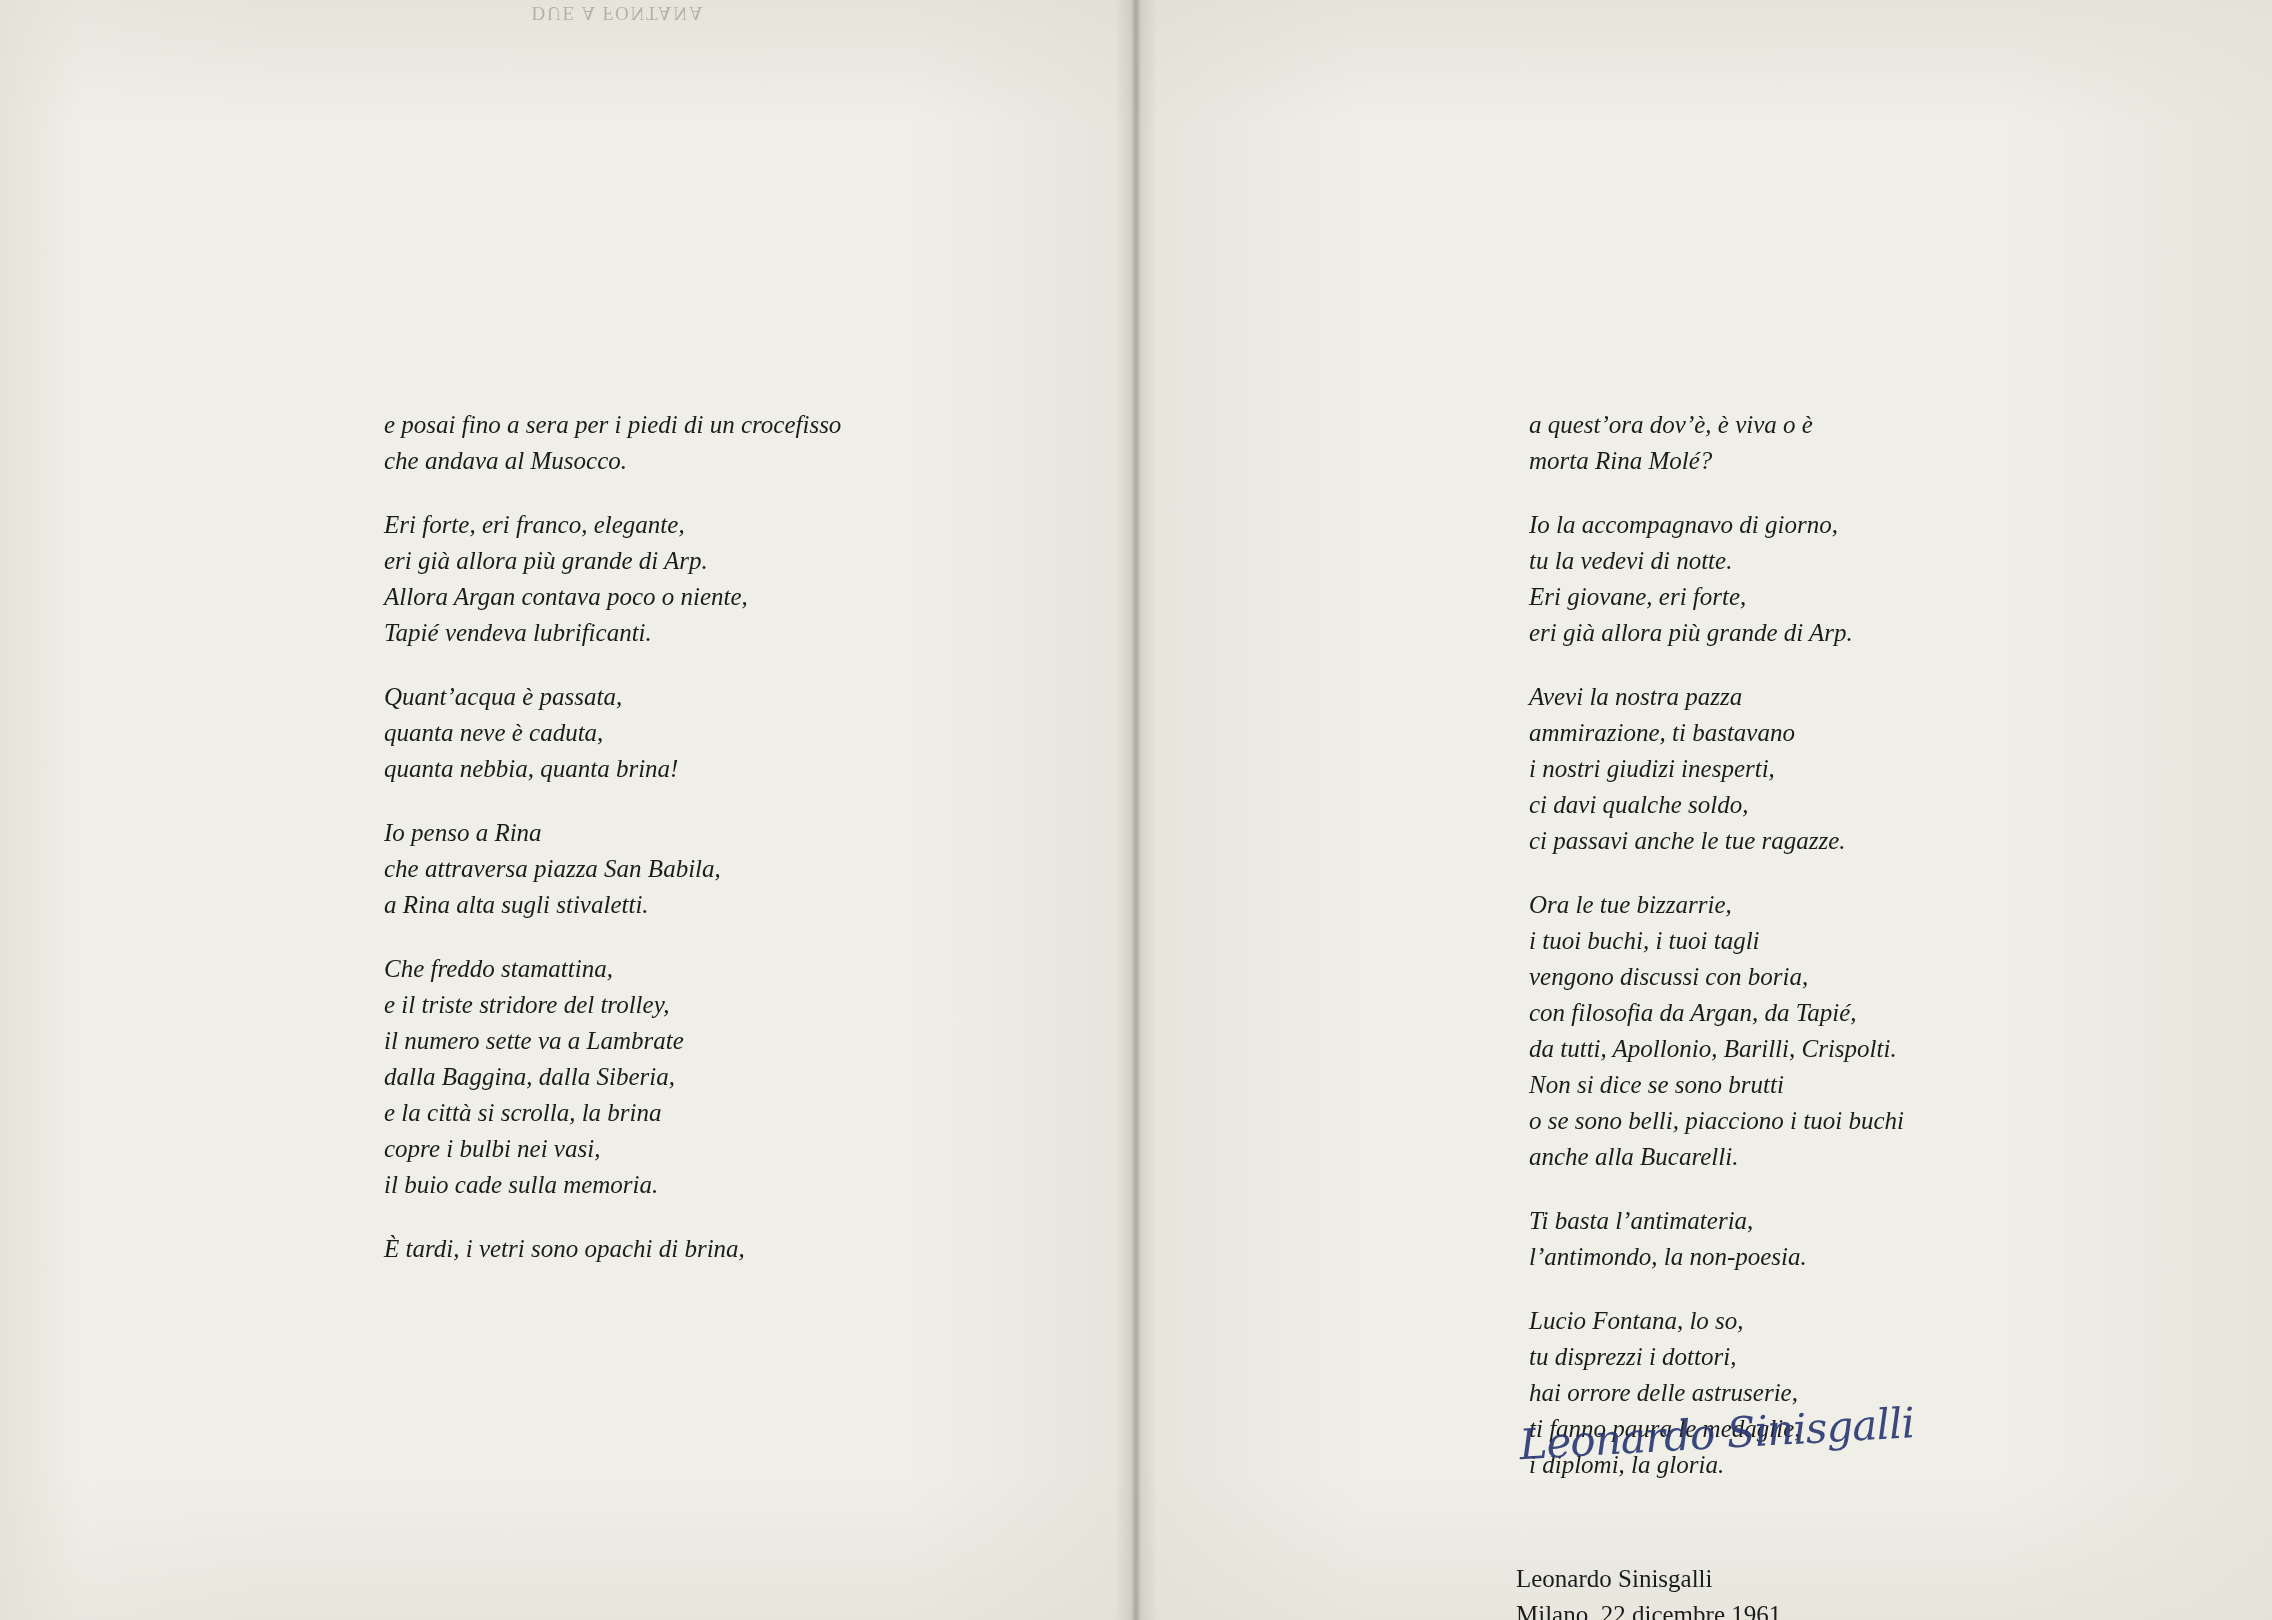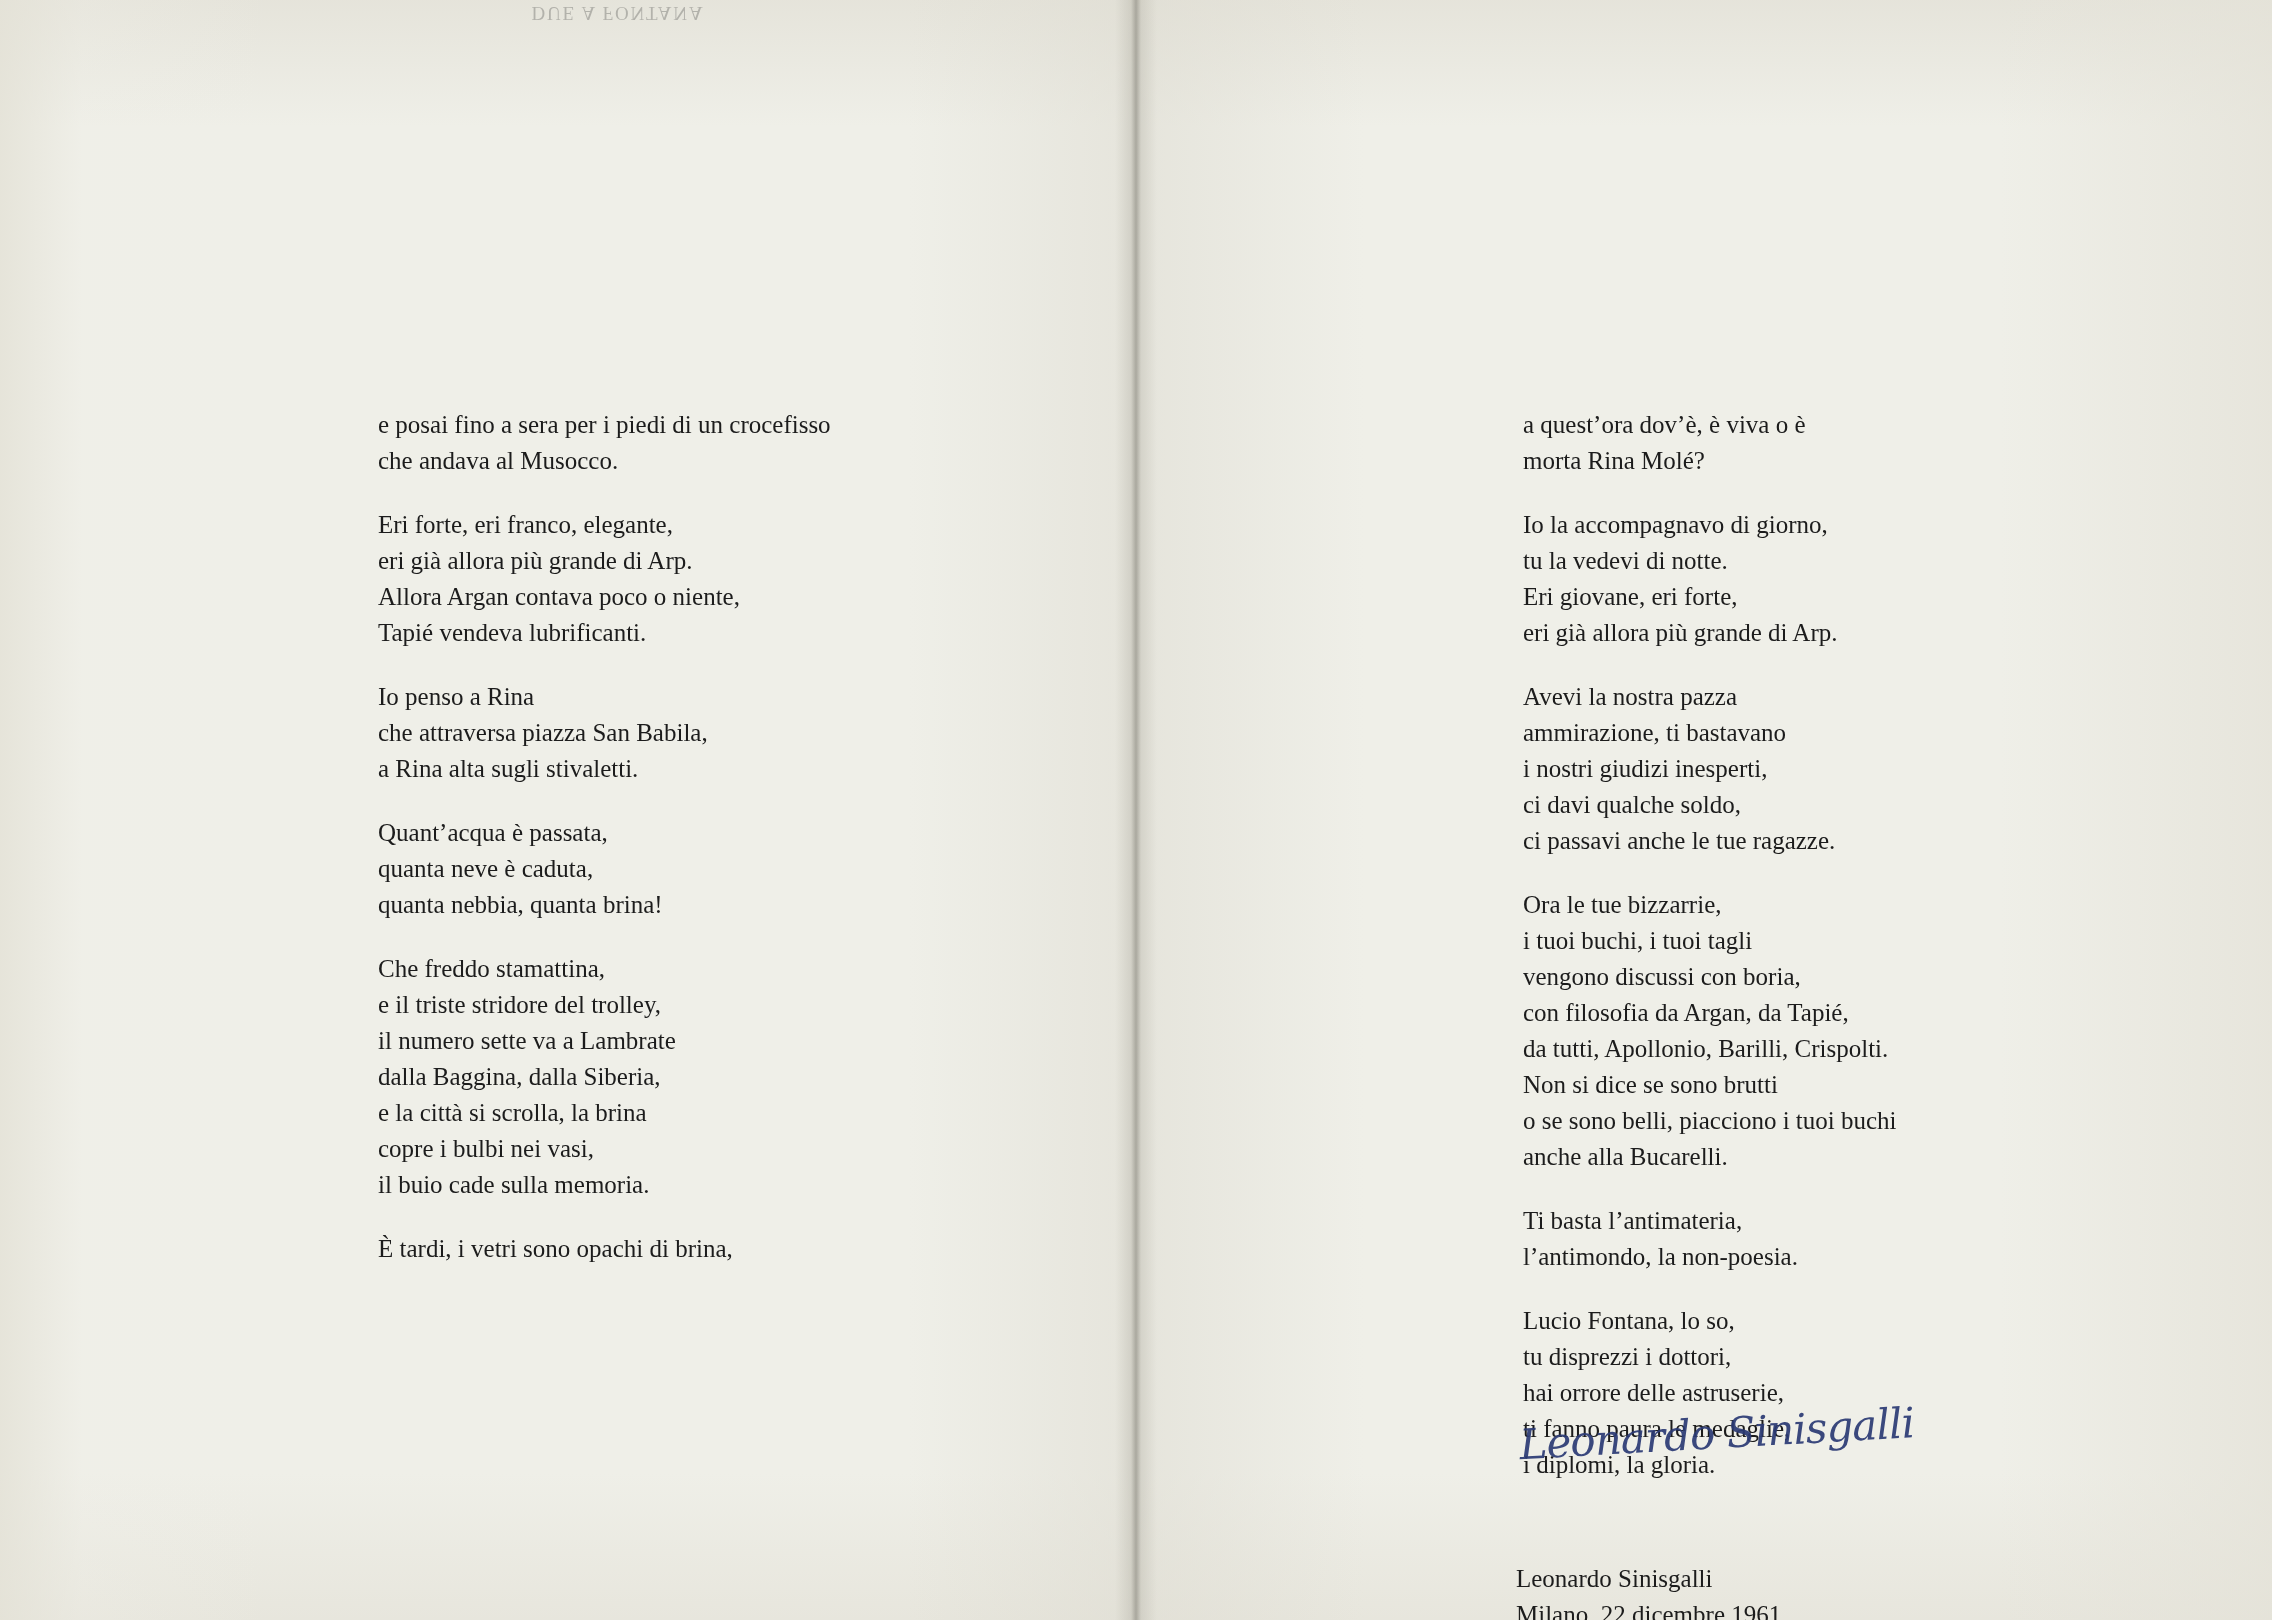--- a/index.html
+++ b/index.html
@@ -76,22 +76,23 @@
     position: absolute;
     top: 407px;
     font-size: 25px;
     line-height: 36px;
     color: #1c1c1c;
   }
   .column.left  { left: 371px;  width: 636px; }
   .column.right { left: 1516px; width: 636px; }
 
   .stanza {
-    margin: 0 0 28px 7px;
+    margin: 0 0 28px 13px;
     white-space: pre-line;
+    font-style: italic;
   }
   .stanza:last-of-type { margin-bottom: 0; }
 
   .colophon {
     margin-top: 78px;
     font-size: 25px;
     line-height: 36px;
     white-space: pre-line;
   }
   .signature {
@@ -119,26 +120,26 @@
 
   <div class="bleed-top">DUE A FONTANA</div>
 
   <div class="column left">
     <p class="stanza">e posai fino a sera per i piedi di un crocefisso
 che andava al Musocco.</p>
     <p class="stanza">Eri forte, eri franco, elegante,
 eri già allora più grande di Arp.
 Allora Argan contava poco o niente,
 Tapié vendeva lubrificanti.</p>
+    <p class="stanza">Quant’acqua è passata,
+quanta neve è caduta,
+quanta nebbia, quanta brina!</p>
     <p class="stanza">Io penso a Rina
 che attraversa piazza San Babila,
 a Rina alta sugli stivaletti.</p>
-    <p class="stanza">Quant’acqua è passata,
-quanta neve è caduta,
-quanta nebbia, quanta brina!</p>
     <p class="stanza">Che freddo stamattina,
 e il triste stridore del trolley,
 il numero sette va a Lambrate
 dalla Baggina, dalla Siberia,
 e la città si scrolla, la brina
 copre i bulbi nei vasi,
 il buio cade sulla memoria.</p>
     <p class="stanza">È tardi, i vetri sono opachi di brina,</p>
   </div>
 

